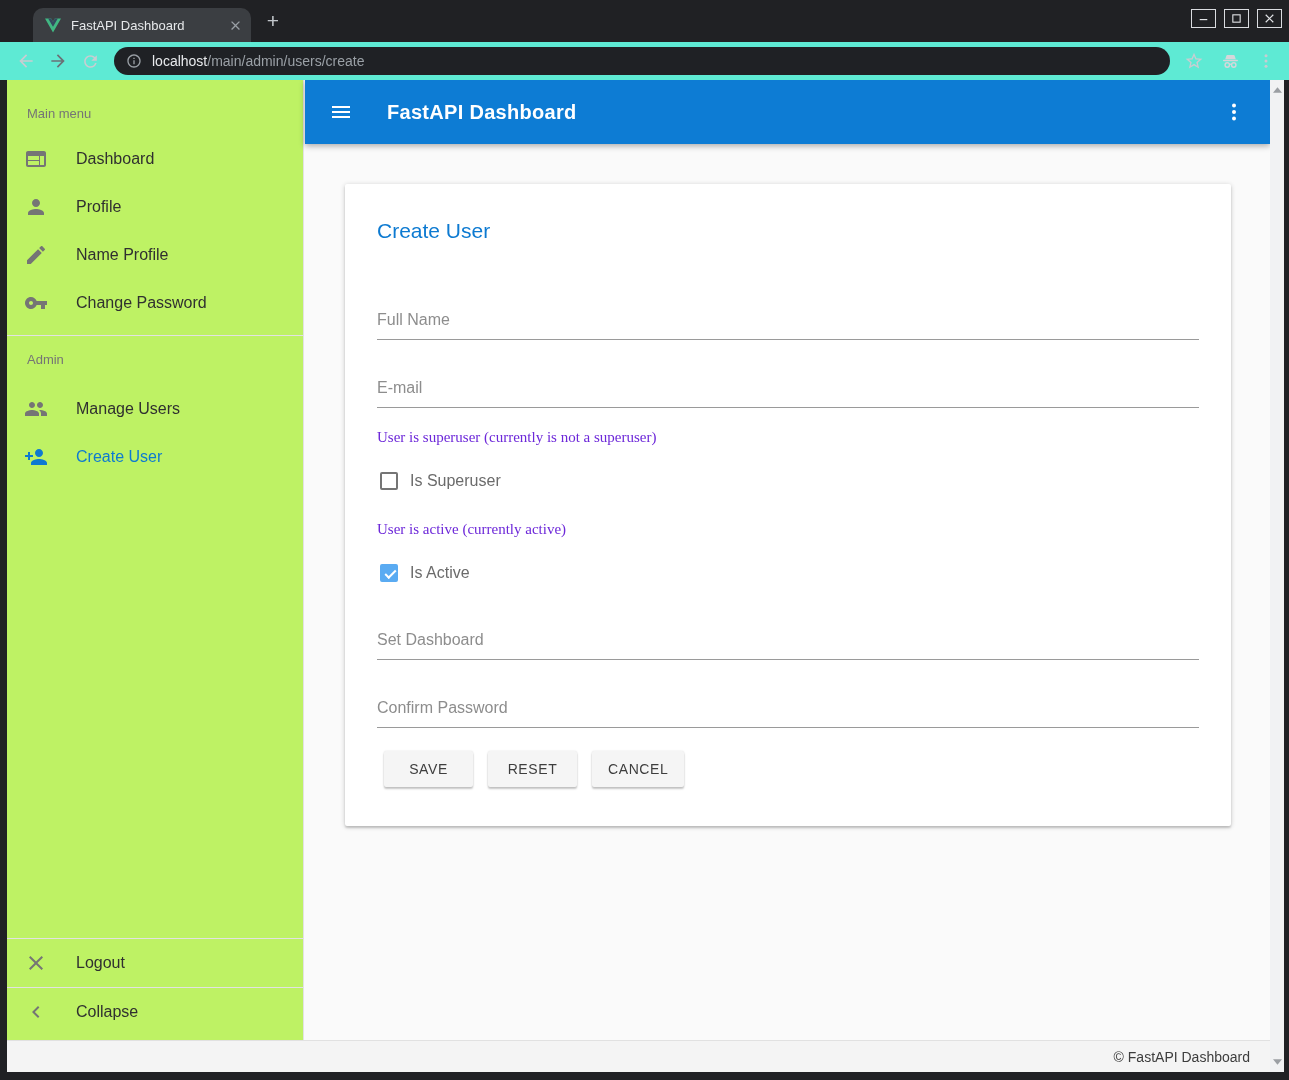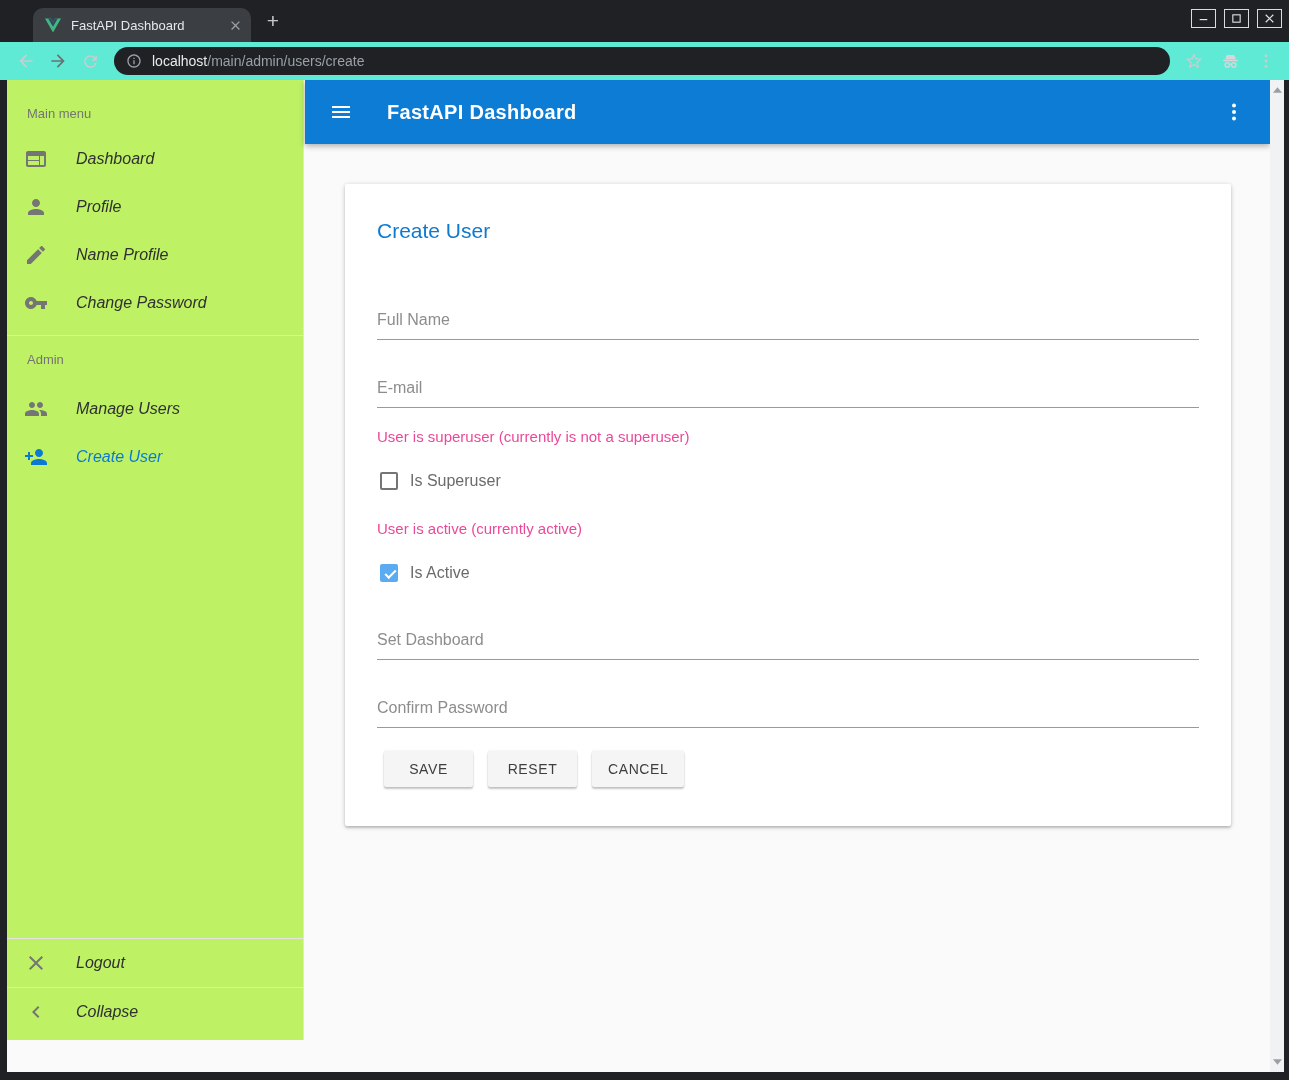--- a/index.html
+++ b/index.html
@@ -31,42 +31,42 @@
   .toolbar-right { display:flex; align-items:center; gap:16px; margin-right:4px; }
   
   .page { position:absolute; top:80px; left:7px; right:5px; bottom:8px; background:#fafafa; overflow:hidden; }
   
   .sidebar { position:absolute; left:0; top:0; bottom:32px; width:297px; background:#bef264;
     border-right:1px solid #e2e2e2; }
   .group-label { padding:26px 20px 14px; font-size:13px; color:#757575; }
   .group-label.second { padding:16px 20px 18px; }
   .nav-item { height:48px; display:flex; align-items:center; padding:0 16px 0 17px; cursor:pointer; }
   .nav-item svg { width:24px; height:24px; fill:#757575; flex:none; }
-  .nav-text { margin-left:28px; font-size:16px; color:#303030;font-style:italic; }
+  .nav-text { margin-left:28px; font-size:16px; color:#303030; }
   .nav-item.active svg { fill:#0d7ad1; }
   .nav-item.active .nav-text { color:#0d7ad1; }
   .divider { height:1px; background:#e2e2e2; }
   .side-bottom { position:absolute; bottom:4px; left:0; right:0; }
   
   .main { position:absolute; left:298px; right:14px; top:0; bottom:32px; }
   .appbar { height:64px; background:#0d7cd4; display:flex; align-items:center; padding:0 24px;
     box-shadow:0 2px 6px rgba(0,0,0,.32); position:relative; z-index:2; }
   .appbar-title { margin-left:34px; color:#fff; font-size:20px; font-weight:700; letter-spacing:.3px; }
   .appbar-menu { margin-left:auto; width:24px; height:24px; cursor:pointer; }
   .iconbtn { cursor:pointer; display:flex; align-items:center; justify-content:center; }
   .content { position:absolute; top:64px; left:0; right:0; bottom:0; background:#fafafa; overflow:hidden; }
   .card { margin:40px 0 0 40px; width:886px; height:642px; background:#fff; border-radius:2px;
     box-shadow:0 1px 5px rgba(0,0,0,.2), 0 2px 2px rgba(0,0,0,.14); padding:36px 32px 0; }
   .card-title { color:#0d7ad1; font-size:21px; font-weight:400; line-height:21px; }
   .tfield { cursor:text; }
   .tfield .flabel { font-size:16px; color:#8d8d8d; line-height:19px; }
   .tfield .fline { height:1px; background:#9a9a9a; margin-top:10px; }
   .f1 { margin-top:69px; } .f2 { margin-top:38px; }
   .f3 { margin-top:48px; } .f4 { margin-top:38px; }
-  .note { font-size:15px; color:#ec4899; line-height:18px; }
+  .note { font-size:15px; color:#6d28d9; line-height:18px;font-family:Liberation Serif, serif; }
   .n1 { margin-top:20px; } .n2 { margin-top:30px; }
   .cbrow { display:flex; align-items:center; gap:12px; margin-left:3px; cursor:pointer; }
   .cb1 { margin-top:26px; } .cb2 { margin-top:26px; }
   .cbox { width:18px; height:18px; border:2px solid #757575; border-radius:2px; position:relative; flex:none; }
   .cbox.checked { background:#5aabf2; border-color:#5aabf2; }
   .cbox.checked::after { content:''; position:absolute; left:3px; top:4px; width:9px; height:4px;
     border-left:2px solid #fff; border-bottom:2px solid #fff; transform:rotate(-45deg); }
   .cblabel { font-size:16px; color:#6b6b6b; }
   .btnrow { display:flex; gap:15px; margin-top:23px; margin-left:7px; }
   .btn { min-width:89px; height:36px; background:#f5f5f5; border:none; border-radius:2px;
@@ -287,20 +287,23 @@
 
         <div class="btnrow">
           <button class="btn">SAVE</button>
           <button class="btn">RESET</button>
           <button class="btn">CANCEL</button>
         </div>
       </div>
     </div>
   </div>
 
+  <div class="footer">
+    <span>© FastAPI Dashboard</span>
+  </div>
 
   <div class="scrollbar">
     <span class="sb-arrow sb-up">
       <svg viewBox="0 0 10 6">
           <path d="M5 0l5 6H0z"></path>
         </svg>
     </span>
     <span class="sb-arrow sb-down">
       <svg viewBox="0 0 10 6">
           <path d="M5 6L0 0h10z"></path>

